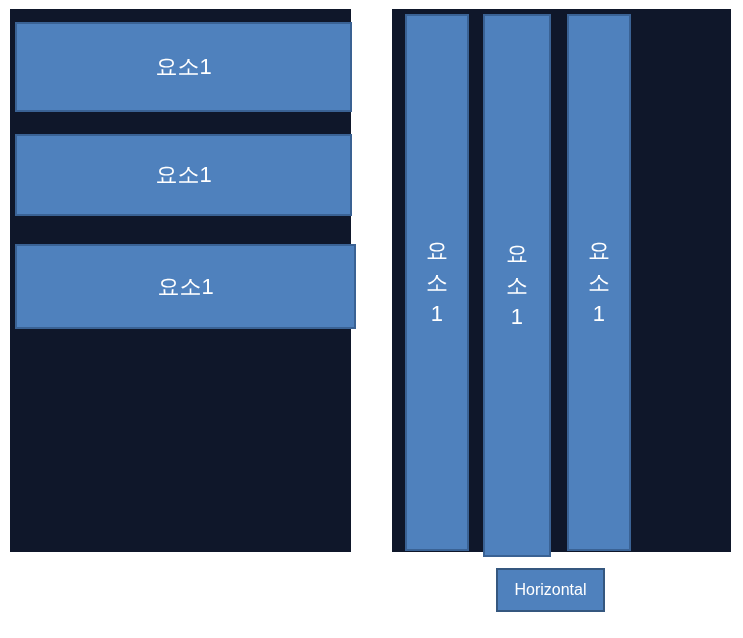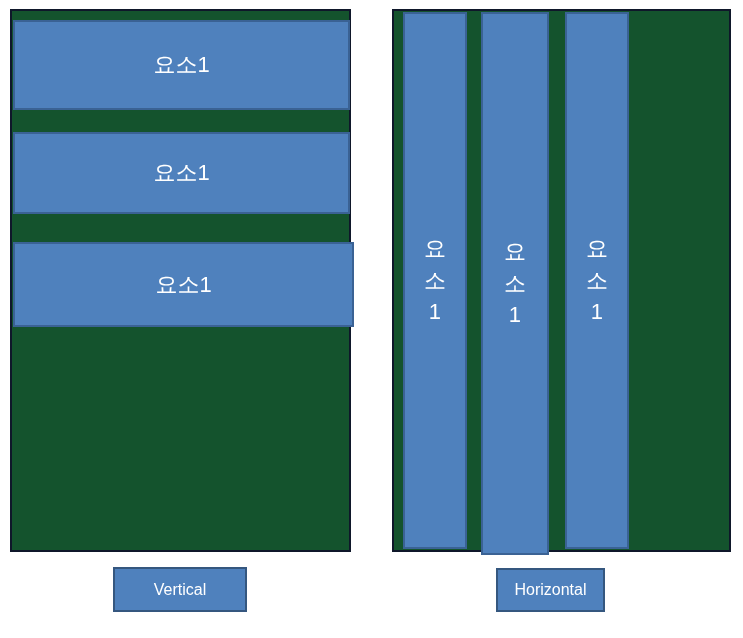--- a/index.html
+++ b/index.html
@@ -20,22 +20,22 @@
     left: 0;
     top: 0;
     width: 743px;
     height: 638px;
   }
 
   
   .panel {
     position: absolute;
     box-sizing: border-box;
-    background: #14532d;
-    border: 2px solid #0f172a;
+    background: #0f172a;
+    border: 4px solid #0f172a;
   }
 
   #panel-vertical {
     left: 10px;
     top: 9px;
     width: 341px;
     height: 543px;
   }
 
   #panel-horizontal {
@@ -135,21 +135,18 @@
     <div class="element-box h-box" id="h-box-1">
       <span class="box-label">요소1</span>
     </div>
 
     <div class="element-box h-box" id="h-box-2">
       <span class="box-label">요소1</span>
     </div>
 
   </div>
 
-  <div class="caption-button" id="button-vertical">
-    <span>Vertical</span>
-  </div>
 
   <div class="caption-button" id="button-horizontal">
     <span>Horizontal</span>
   </div>
 
 </div>
 
 </body></html>

